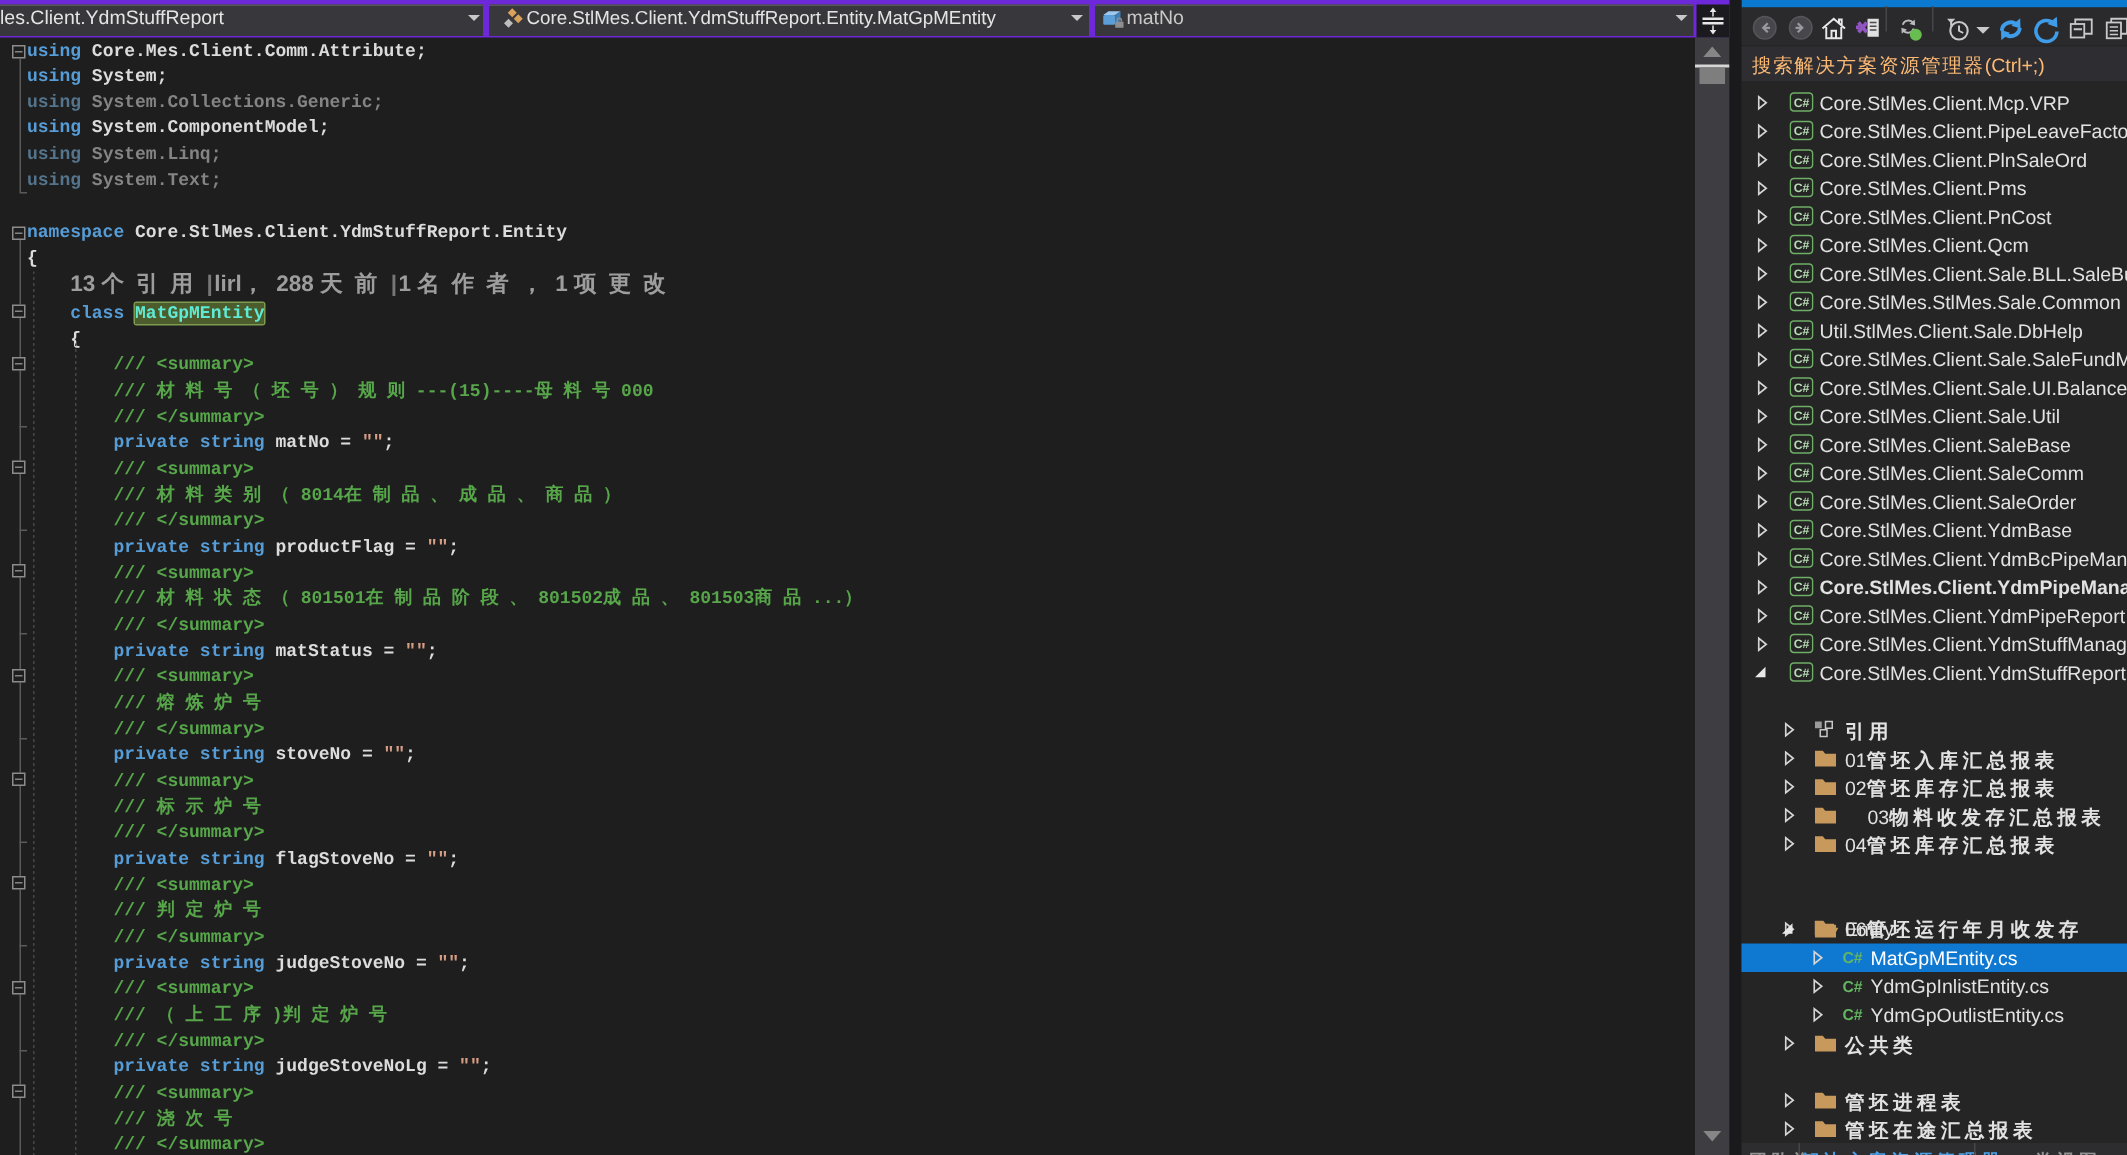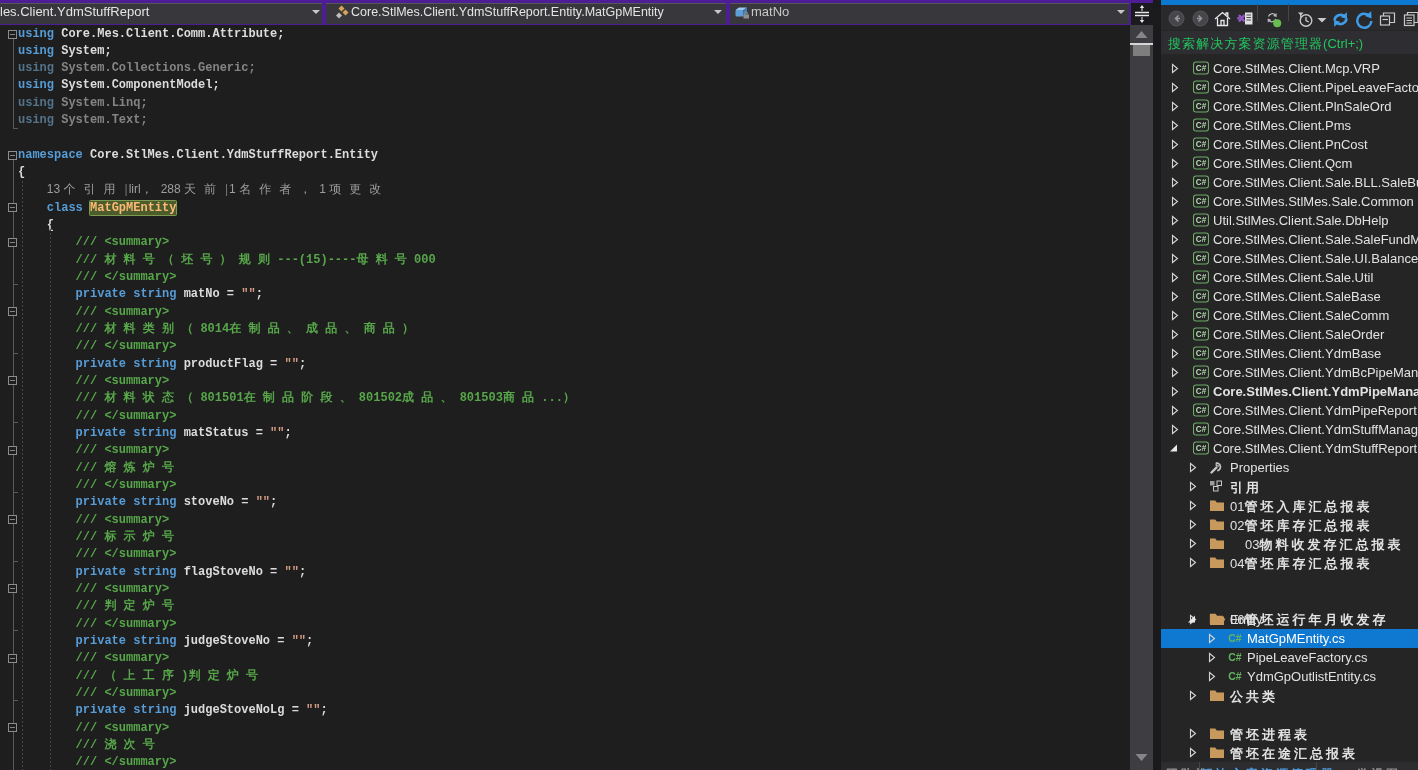--- a/index.html
+++ b/index.html
@@ -1,34 +1,34 @@
 <!DOCTYPE html>
 <html><head><meta charset="utf-8"><style>
 * { margin:0; padding:0; box-sizing:border-box; }
 html,body { width:1418px; height:770px; overflow:hidden; background:#1e1e1e; }
 #root { position:relative; width:1418px; height:770px; background:#1e1e1e; overflow:hidden;
         font-family:"Liberation Sans",sans-serif; }
 
-#nav { position:absolute; left:0; top:0; width:1155px; height:25px; background:#4c1d95; }
+#nav { position:absolute; left:0; top:0; width:1155px; height:25px; background:#6d28d9; }
 .dd { position:absolute; top:3px; height:21px; background:#38383c; border-top:1px solid #55555a; }
 .ddt { position:absolute; top:4px; font-size:13px; color:#e4e4e4; white-space:nowrap; }
 .dda { position:absolute; top:10px; width:0; height:0; border-left:4px solid transparent;
        border-right:4px solid transparent; border-top:4px solid #c8c8c8; }
 
 #code { position:absolute; left:18px; top:25.5px; width:1110px;
   font-family:"Liberation Mono",monospace; font-size:12px; font-weight:bold;
   line-height:17.333px; white-space:pre; color:#dcdcdc; }
 #code .k { color:#569cd6; }
 #code .g { color:#848484; }
 #code .gk { color:#54748c; }
 #code .c { color:#57a64a; }
 #code .s { color:#d69d85; }
 #code .w { letter-spacing:7.2px; }
-#code .hl { color:#fdba74; background:#4c5c2d; box-shadow:0 0 0 1px #7d9b4e; border-radius:1px; }
-#code .lens { font-family:"Liberation Sans",sans-serif; font-weight:normal; font-size:12px; color:#9d9d9d; }
+#code .hl { color:#5eead4; background:#4c5c2d; box-shadow:0 0 0 1px #7d9b4e; border-radius:1px; }
+#code .lens { font-family:"Liberation Sans",sans-serif; font-weight:bold; font-size:15px; color:#9d9d9d; }
 #code .lens .w { letter-spacing:8px; }
 #code .lens .bar { color:#777; padding:0 1px; }
 .u { letter-spacing:3px; font-weight:bold; }
 .us { letter-spacing:1.1px; }
 
 .fb { position:absolute; left:8px; width:9px; height:9px; border:1px solid #8c8c8c;
       background:#1e1e1e; z-index:3; }
 .fb i { position:absolute; left:1px; top:3px; width:5px; height:1px; background:#848484; display:block; }
 .fl { position:absolute; width:1px; background:#5a5a5a; z-index:2; }
 .ff { position:absolute; width:5px; height:1px; background:#5a5a5a; z-index:2; }
@@ -36,21 +36,21 @@
 
 #split { position:absolute; left:1131px; top:3px; width:22px; height:22px; background:#1b1b1f; }
 #sbar { position:absolute; left:1130px; top:25px; width:23px; height:745px; background:#3e3e42; }
 
 #panel { position:absolute; left:1161px; top:0; width:257px; height:770px; background:#252526; overflow:hidden; }
 #bluebar { position:absolute; left:0; top:0; width:257px; height:5px; background:#0b79cf; }
 #ptool { position:absolute; left:0; top:5px; width:257px; height:25px; background:#2a2a2c; }
 .tbi { position:absolute; top:9.5px; }
 .tsep { position:absolute; top:4px; width:1px; height:17px; background:#46464a; }
 #psearch { position:absolute; left:0; top:31px; width:257px; height:23px; background:#2e2e32; }
-#psearch > span { position:absolute; left:7px; top:4px; font-size:13px; color:#22c55e; white-space:nowrap; }
+#psearch > span { position:absolute; left:7px; top:4px; font-size:13px; color:#fdba74; white-space:nowrap; }
 #ptree { position:absolute; left:0; top:0; width:1418px; height:762px; overflow:hidden; }
 .trow { position:absolute; left:1161px; width:257px; height:19px; }
 .trow.sel { background:#0f78d1; }
 .ab { position:absolute; top:4.5px; }
 .ticon { position:absolute; top:2.5px; }
 .ttext { position:absolute; top:2px; font-size:13px; color:#e2e2e2; white-space:nowrap; }
 .trow.sel .ttext { color:#ffffff; }
 
 #ptabs { position:absolute; left:0; top:762px; width:257px; height:8px; background:#2d2d30; overflow:hidden; }
 #ptabs span { position:absolute; top:2px; font-size:12px; white-space:nowrap; }
@@ -429,31 +429,20 @@
 <div class="trow" style="top:438.5px">
         <svg class="ab" style="left:8px" width="10" height="10" viewBox="0 0 10 10">
           <polygon points="8,1.5 8,8.5 1,8.5" fill="#e8e8e8"></polygon>
         </svg>
         <span class="ticon" style="left:32px"><span class="pics"><svg width="16" height="14" viewBox="0 0 16 14">
               <rect x="0.5" y="1" width="15" height="12" rx="2.5" fill="none" stroke="#6fae67" stroke-width="1.1"></rect>
               <text x="8" y="10.2" font-size="8.2" font-weight="bold" fill="#b7dcb3" text-anchor="middle" font-family="Liberation Sans">C#</text>
             </svg></span></span>
         <span class="ttext" style="left:52px">Core.StlMes.Client.YdmStuffReport</span>
       </div>
-<div class="trow" style="top:457.5px">
-        <svg class="ab" style="left:28px" width="8" height="11" viewBox="0 0 8 11">
-          <polygon points="1.5,1.5 1.5,9.5 6.5,5.5" fill="none" stroke="#d5d5d5" stroke-width="1.1"></polygon>
-        </svg>
-        <span class="ticon" style="left:48px"><span class="pics"><svg width="15" height="14" viewBox="0 0 15 14">
-              <path d="M2.5 12.5 L7.5 7.5" stroke="#c7c7c7" stroke-width="2.4" stroke-linecap="round"></path>
-              <path d="M7.2 3.2 a3.5 3.5 0 1 1 1 7.4" fill="none" stroke="#c7c7c7" stroke-width="1.7"></path>
-              <path d="M7.2 2.6 L7.2 5.6 L10 6.2" fill="none" stroke="#c7c7c7" stroke-width="1.2"></path>
-            </svg></span></span>
-        <span class="ttext" style="left:69px">Properties</span>
-      </div>
 <div class="trow" style="top:476.5px">
         <svg class="ab" style="left:28px" width="8" height="11" viewBox="0 0 8 11">
           <polygon points="1.5,1.5 1.5,9.5 6.5,5.5" fill="none" stroke="#d5d5d5" stroke-width="1.1"></polygon>
         </svg>
         <span class="ticon" style="left:48px"><span class="pics"><svg width="15" height="14" viewBox="0 0 15 14">
               <rect x="1" y="2" width="4.5" height="4.5" fill="#9b9b9b"></rect>
               <rect x="8" y="2" width="4.5" height="4.5" fill="none" stroke="#c7c7c7"></rect>
               <rect x="4.5" y="7.5" width="4.5" height="4.5" fill="none" stroke="#c7c7c7"></rect>
             </svg></span></span>
         <span class="ttext" style="left:69px"><span class="u">引用</span></span>
@@ -527,21 +516,21 @@
             </svg></span></span>
         <span class="ttext" style="left:86px">MatGpMEntity.cs</span>
       </div>
 <div class="trow" style="top:647.5px">
         <svg class="ab" style="left:47px" width="8" height="11" viewBox="0 0 8 11">
           <polygon points="1.5,1.5 1.5,9.5 6.5,5.5" fill="none" stroke="#d5d5d5" stroke-width="1.1"></polygon>
         </svg>
         <span class="ticon" style="left:67px"><span class="pics"><svg width="15" height="14" viewBox="0 0 15 14">
               <text x="7" y="11" font-size="10.5" font-weight="bold" fill="#63b55f" text-anchor="middle" font-family="Liberation Sans">C#</text>
             </svg></span></span>
-        <span class="ttext" style="left:86px">PipeLeaveFactory.cs</span>
+        <span class="ttext" style="left:86px">YdmGpInlistEntity.cs</span>
       </div>
 <div class="trow" style="top:666.5px">
         <svg class="ab" style="left:47px" width="8" height="11" viewBox="0 0 8 11">
           <polygon points="1.5,1.5 1.5,9.5 6.5,5.5" fill="none" stroke="#d5d5d5" stroke-width="1.1"></polygon>
         </svg>
         <span class="ticon" style="left:67px"><span class="pics"><svg width="15" height="14" viewBox="0 0 15 14">
               <text x="7" y="11" font-size="10.5" font-weight="bold" fill="#63b55f" text-anchor="middle" font-family="Liberation Sans">C#</text>
             </svg></span></span>
         <span class="ttext" style="left:86px">YdmGpOutlistEntity.cs</span>
       </div>

